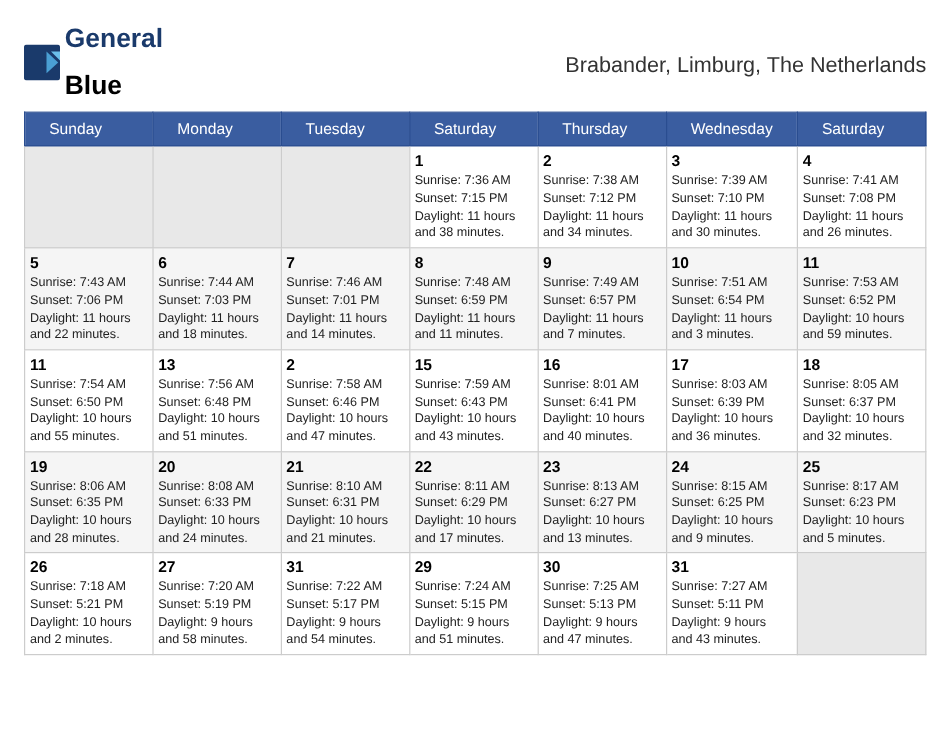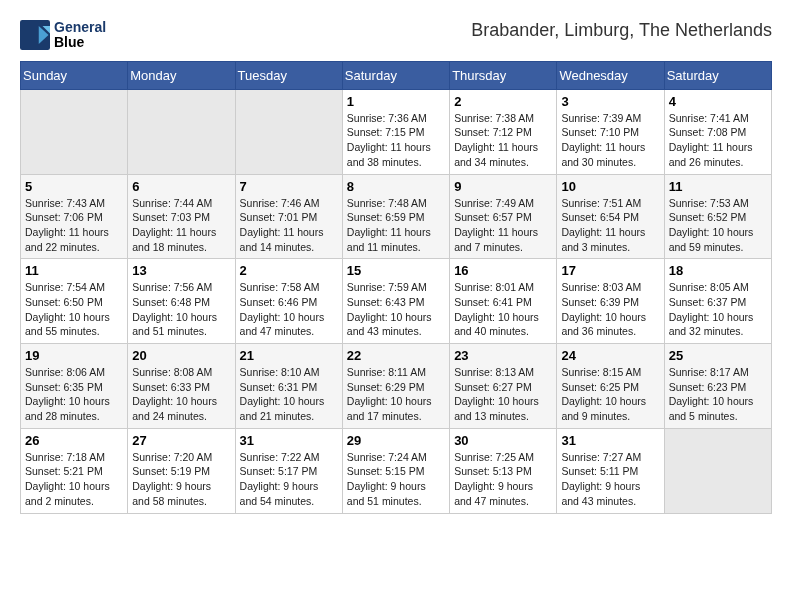--- a/index.html
+++ b/index.html
@@ -16,24 +16,25 @@
       align-items: flex-start;
       margin-bottom: 10px;
     }
     .logo {
       display: flex;
       align-items: center;
     }
     .logo-text {
       display: flex;
       flex-direction: column;
-      font-size: 14px;
+      font-size: 22px;
       font-weight: bold;
       color: #1a3a6b;
       line-height: 1.1;
+      gap: 15px;
     }
     .logo-text span:last-child {
       color: #000000;
     }
     .logo-icon {
       width: 30px;
       height: 30px;
       margin-right: 4px;
     }
     .title-section {
@@ -41,30 +42,31 @@
     }
     .month-title {
       font-size: 36px;
       color: #333;
       font-weight: normal;
     }
     .location-title {
       font-size: 18px;
       color: #333;
       font-weight: normal;
+      margin-top: 24px;
     }
     .calendar-table {
       width: 100%;
       border-collapse: collapse;
       font-size: 11px;
     }
     .calendar-table th {
       background: #3a5da0;
       color: white;
-      padding: 6px 2px;
+      padding: 6px 20px;
       text-align: left;
       font-size: 13px;
       font-weight: normal;
       border: 1px solid #2a4d90;
     }
     .calendar-table td {
       border: 1px solid #ccc;
       vertical-align: top;
       padding: 4px;
       width: calc(100% / 7);

